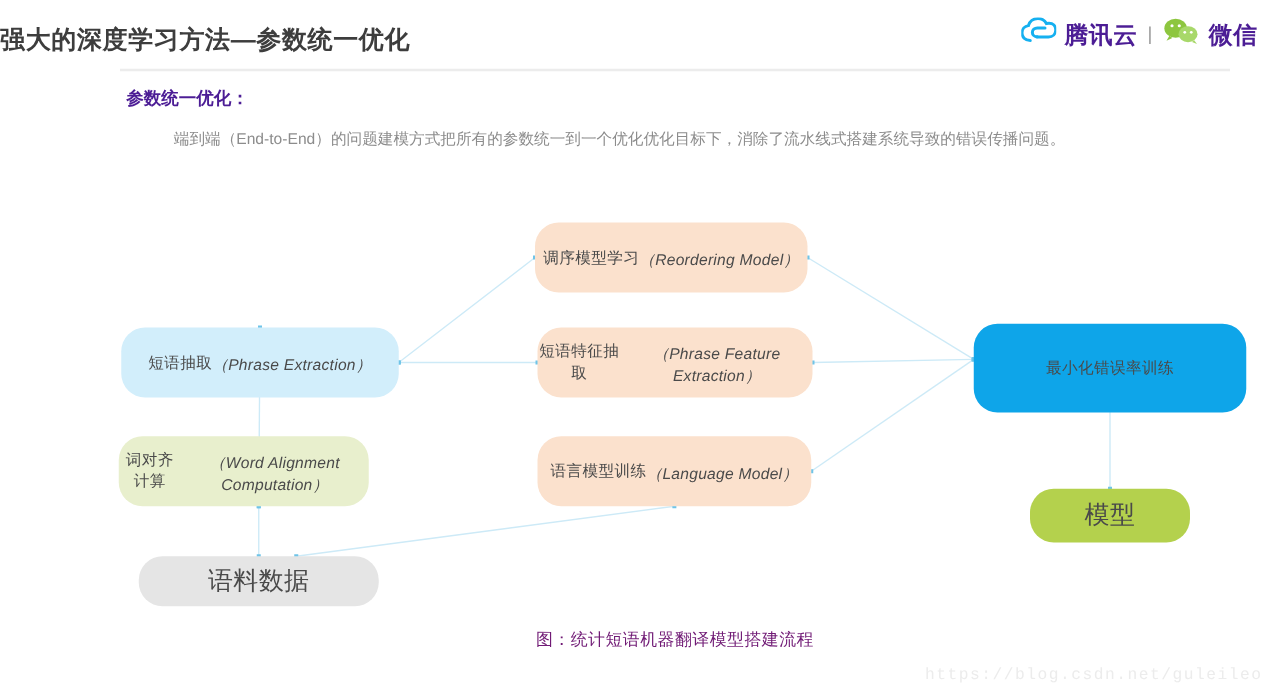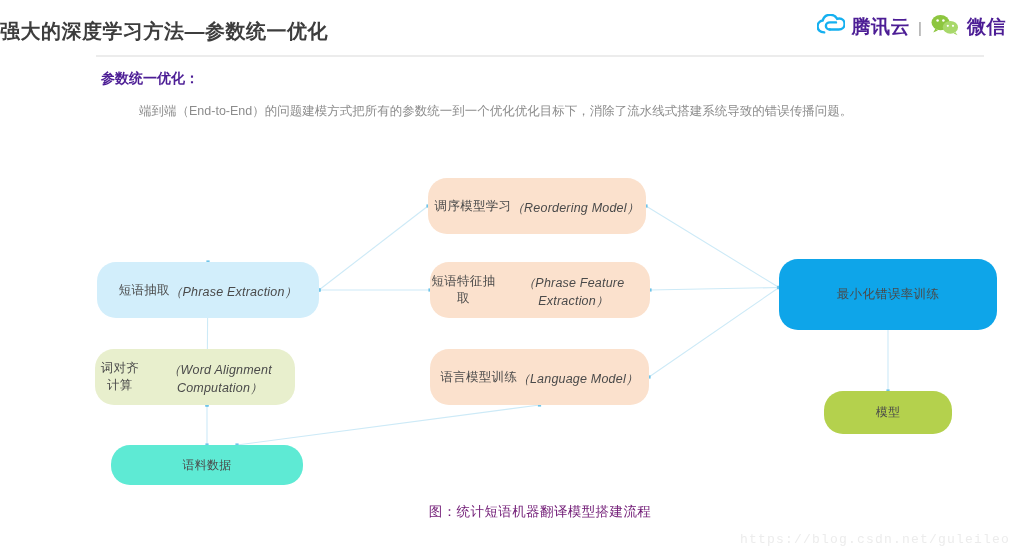--- a/index.html
+++ b/index.html
@@ -96,21 +96,21 @@
     letter-spacing: 0.3px;
   }
   .node .en {
     font-size: 12.5px;
     line-height: 18px;
     margin-top: 3px;
     letter-spacing: 0.2px;
     font-style: italic;
   }
   .node.single .cn {
-    font-size: 12px;
+    font-size: 20px;
     margin: 0;
   }
 
   
   .figure-caption {
     position: absolute;
     left: 0; top: 503px;
     width: 1024px;
     text-align: center;
     font-size: 13.5px;
@@ -222,21 +222,21 @@
           <div class="cn">词对齐计算</div>
           <div class="en">（Word Alignment Computation）</div>
         </div>
         <div class="node" style="left: 430px; top: 199px; width: 219px; height: 56px; background: rgb(251, 225, 205);">
           <div class="cn">语言模型训练</div>
           <div class="en">（Language Model）</div>
         </div>
         <div class="node single" style="left: 824px; top: 241px; width: 128px; height: 43px; background: rgb(180, 209, 77);">
           <div class="cn">模型</div>
         </div>
-        <div class="node single" style="left: 111px; top: 295px; width: 192px; height: 40px; background: #5eead4;">
+        <div class="node single" style="left: 111px; top: 295px; width: 192px; height: 40px; background: #e5e5e5;">
           <div class="cn">语料数据</div>
         </div>
       </div>
   </div>
 
   <div class="figure-caption">图：统计短语机器翻译模型搭建流程</div>
   <div class="watermark">https://blog.csdn.net/guleileo</div>
 
 </div>
 

